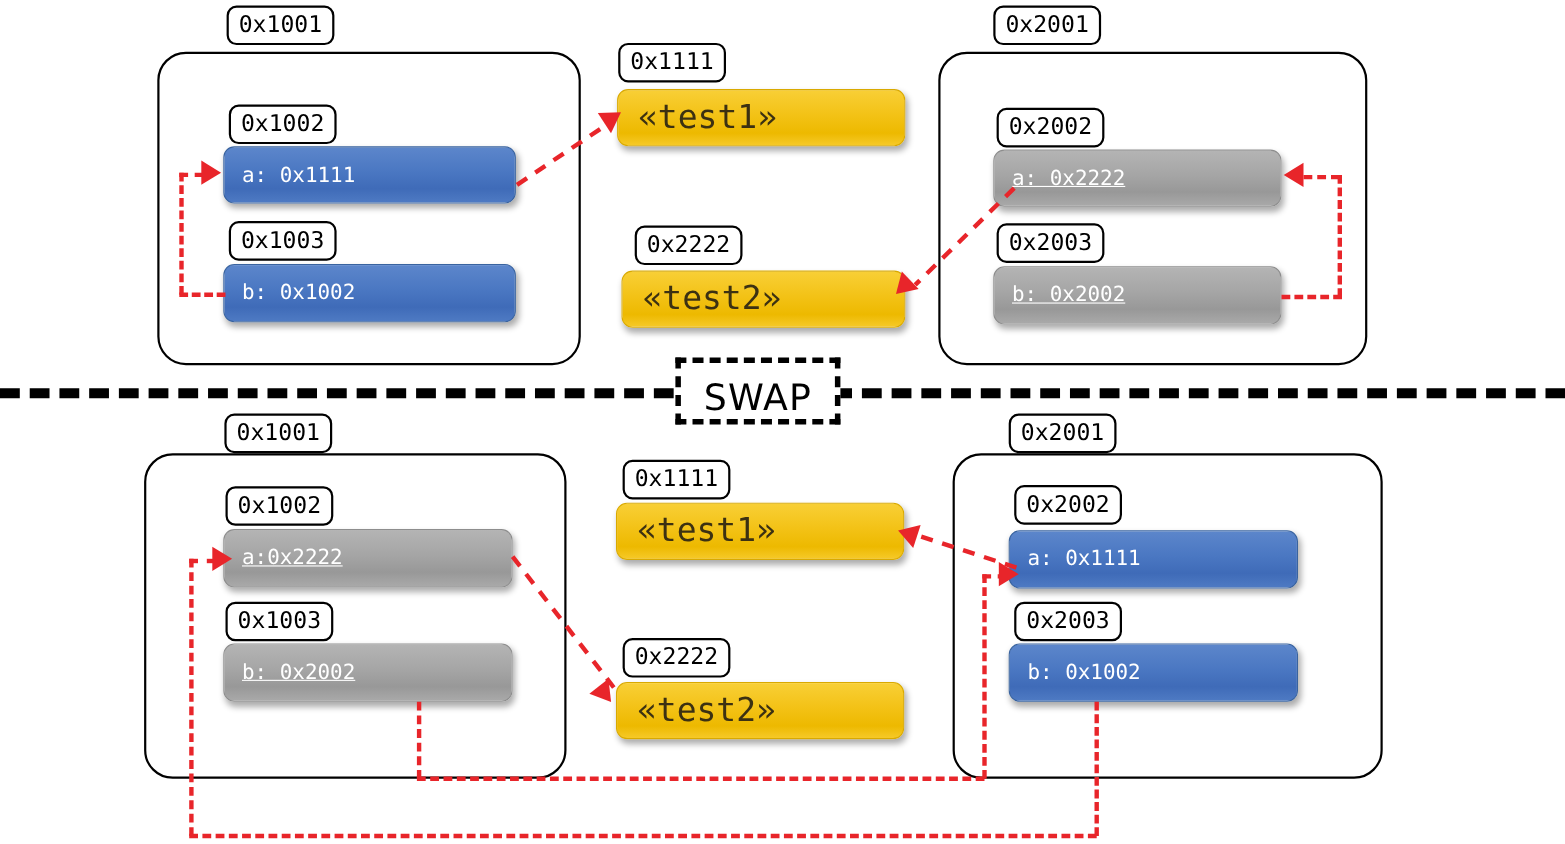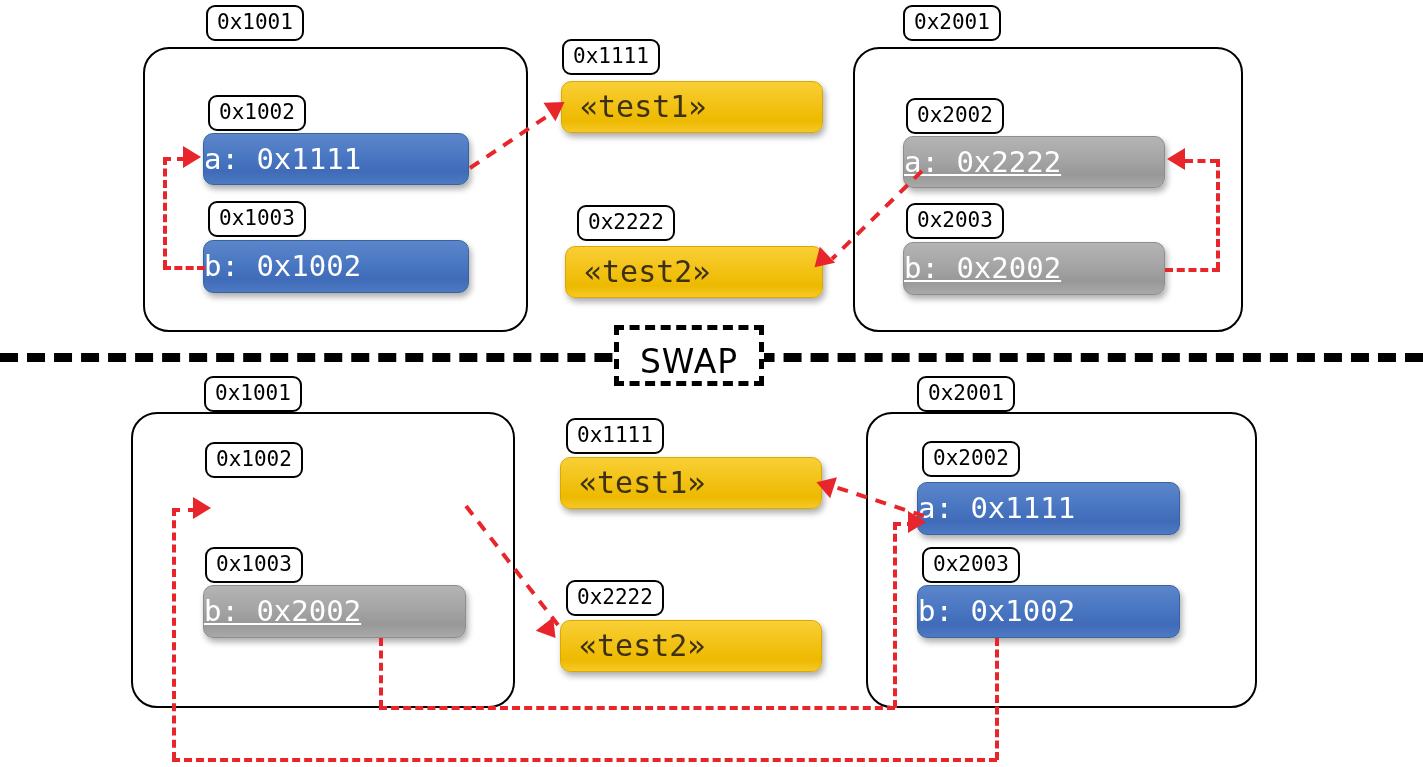--- a/index.html
+++ b/index.html
@@ -34,25 +34,25 @@
     letter-spacing:0px;
     z-index:6;
   }
 
   
   .cell{
     position:absolute;
     border-radius:10px;
     box-sizing:border-box;
     color:#ffffff;
-    font-size:29px;
+    font-size:19px;
     line-height:1;
     display:flex;
     align-items:center;
-    padding-left:0;
+    padding-left:16px;
     white-space:nowrap;
     box-shadow:2px 4px 6px rgba(0,0,0,0.33);
     z-index:5;
   }
   .cell.blue{
     background:linear-gradient(180deg,#5c86cb 0%,#4a77c2 45%,#3f6bb8 75%,#4e7ac3 100%);
     border:1px solid #39639f;
   }
   .cell.gray{
     background:linear-gradient(180deg,#b4b4b4 0%,#a5a5a5 45%,#989898 75%,#a9a9a9 100%);
@@ -154,20 +154,21 @@
 
   <div class="divider" style="top:353px;"></div>
   <div class="swapbox" style="left:614px;top:325px;width:150px;height:61px;">
     <span class="swaplabel">SWAP</span>
   </div>
 
   <div class="frame" style="left:131px;top:412px;width:384px;height:296px;"></div>
   <div class="addr" style="left:204px;top:376px;">0x1001</div>
 
   <div class="addr" style="left:205px;top:442px;">0x1002</div>
+  <div class="cell gray" style="left:203px;top:481px;width:263px;height:53px;">a:0x2222</div>
 
   <div class="addr" style="left:205px;top:547px;">0x1003</div>
   <div class="cell gray" style="left:203px;top:585px;width:263px;height:53px;">b: 0x2002</div>
 
   <div class="addr" style="left:566px;top:418px;">0x1111</div>
   <div class="cell yellow" style="left:560px;top:457px;width:262px;height:52px;">«test1»</div>
 
   <div class="addr" style="left:566px;top:580px;">0x2222</div>
   <div class="cell yellow" style="left:560px;top:620px;width:262px;height:52px;">«test2»</div>
 

